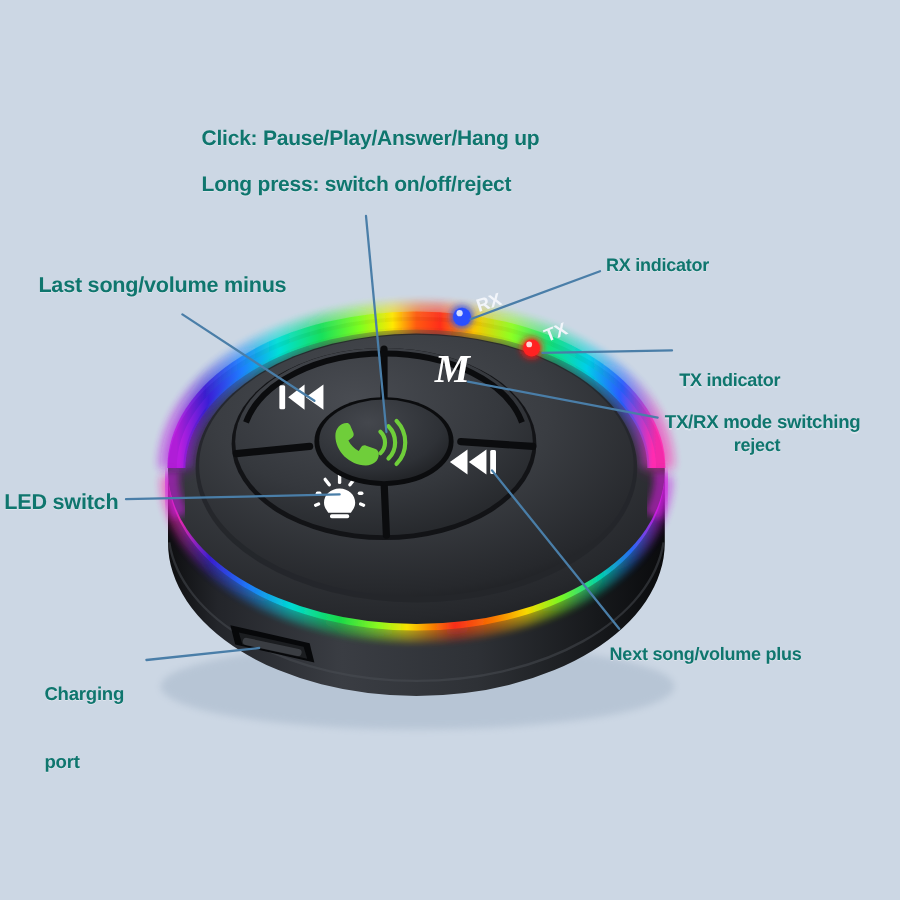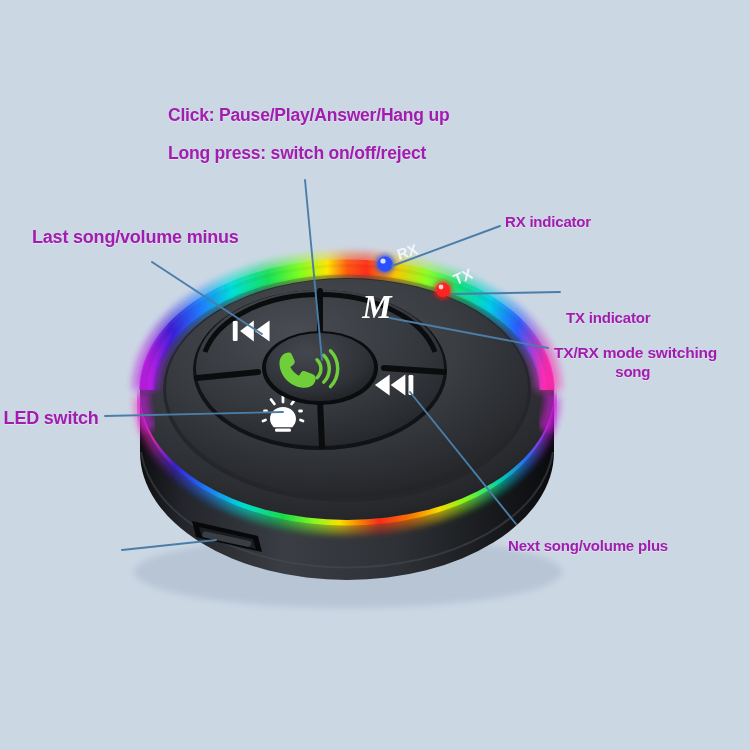--- a/index.html
+++ b/index.html
@@ -8,21 +8,21 @@
     background:#ccd7e4;
     font-family:"Liberation Sans", sans-serif;
     overflow:hidden;
     position:relative;
   }
   #stage{position:absolute;inset:0;width:750px;height:750px;}
 
   
   .label{
     position:absolute;
-    color:#a21caf;
+    color:#0f766e;
     font-weight:bold;
     font-family:"Liberation Sans", sans-serif;
     letter-spacing:-0.2px;
     white-space:pre;
     line-height:1.22;
     text-shadow:0 1px 0 rgba(255,255,255,.35);
   }
   .lbl-click      {left:168px; top:105px;  font-size:17.5px;}
   .lbl-longpress  {left:168px; top:143px;  font-size:17.5px;}
   .lbl-lastsong   {left:32px;  top:227px;  font-size:18px;}
@@ -269,24 +269,28 @@
 
       <line x1="516" y1="524" x2="410" y2="392"></line>
     </g>
   </svg>
 
   <div class="label lbl-click">Click: Pause/Play/Answer/Hang up</div>
   <div class="label lbl-longpress">Long press: switch on/off/reject</div>
   <div class="label lbl-lastsong">Last song/volume minus</div>
   <div class="label lbl-led">l LED switch</div>
 
+  <div class="label lbl-charging">
+    <div>Charging</div>
+    <div>port</div>
+  </div>
 
   <div class="label lbl-rx">RX indicator</div>
 
   <div class="label lbl-tx">
     <div>TX indicator</div>
-    <div>song</div>
+    <div>reject</div>
   </div>
 
   <div class="label lbl-nextsong">Next song/volume plus</div>
   <div class="label lbl-mode">TX/RX mode switching</div>
 
 </div>
 
 </body></html>

